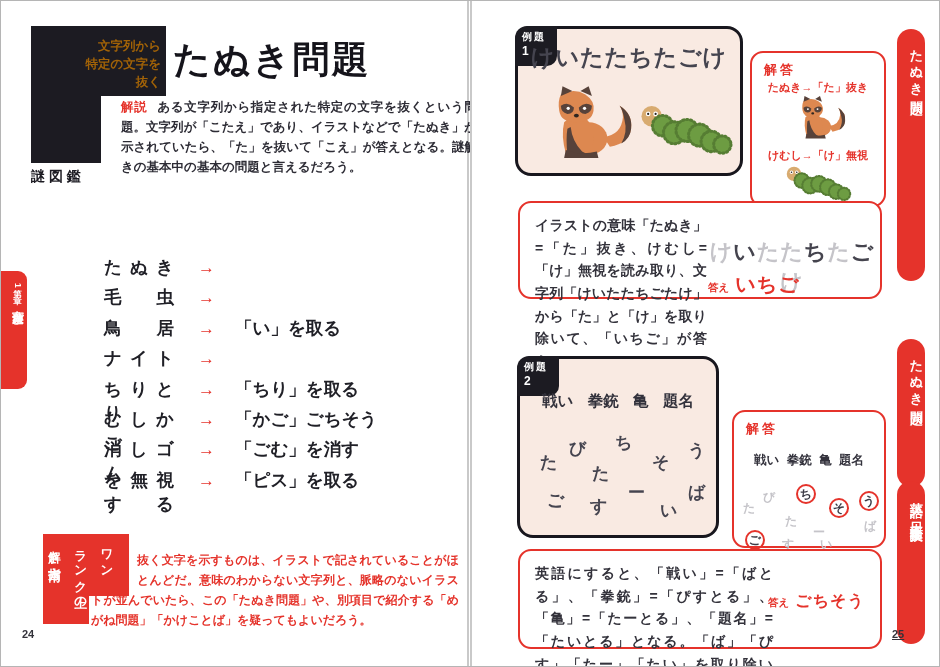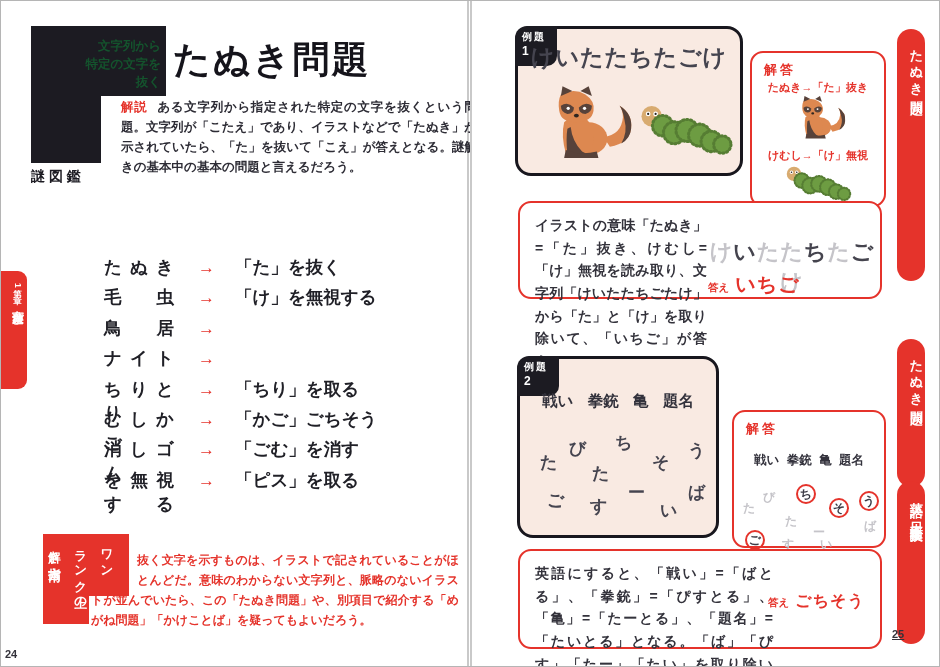--- a/index.html
+++ b/index.html
@@ -20,41 +20,41 @@
 
   
   .chapter-tab{left:0;top:270px;width:26px;height:118px;background:var(--red);border-radius:0 9px 9px 0;
     writing-mode:vertical-rl;color:#fff;font-weight:bold;text-align:left;padding-top:11px;padding-left:6px;}
   .chapter-tab .ch-small{font-size:8.5px;letter-spacing:1px;}
   .chapter-tab .ch-big{font-size:11.5px;letter-spacing:2px;margin-top:6px;}
 
   .blk{background:var(--blk);}
   .blk-bar{left:30px;top:25px;width:135px;height:70px;}
   .blk-col{left:30px;top:25px;width:70px;height:137px;}
-  .subtitle{left:60px;top:36px;width:100px;color:#14532d;font-size:12.5px;font-weight:bold;text-align:right;line-height:1.45;}
+  .subtitle{left:60px;top:36px;width:100px;color:#a16207;font-size:12.5px;font-weight:bold;text-align:right;line-height:1.45;}
   .subtitle span{display:block;}
   .series{left:30px;top:167px;width:70px;font-size:14px;font-weight:bold;color:var(--blk);white-space:nowrap;}
   .title{left:172px;top:34px;font-size:37px;font-weight:bold;color:#15141b;letter-spacing:2px;white-space:nowrap;}
   .kaisetsu{left:120px;top:96px;width:356px;font-size:12.5px;font-weight:bold;color:var(--ink);line-height:1.6;text-align:justify;}
   .kai-label{color:var(--red);margin-right:10px;}
   .pill{left:25px;top:220px;width:404px;height:20px;border:1.5px solid #2b2a33;border-radius:11px;
     display:flex;align-items:center;justify-content:center;font-size:10.5px;font-weight:bold;color:#2b2a33;letter-spacing:9px;text-indent:9px;}
   .plist{left:103px;top:254px;}
   .prow{display:flex;align-items:baseline;height:30.4px;font-size:17.5px;font-weight:bold;color:#202027;}
   .pword{display:block;width:70px;text-align:justify;text-align-last:justify;}
   .parrow{color:var(--red);margin:0 20px 0 24px;font-size:17px;}
   .hint-rect1{left:42px;top:533px;width:86px;height:62px;background:var(--red);}
   .hint-rect2{left:42px;top:595px;width:46px;height:28px;background:var(--red);}
   .hint-title{left:42px;top:533px;width:86px;height:90px;writing-mode:vertical-rl;color:#fff;font-weight:bold;
     font-size:12.5px;padding:7px 9px;line-height:2.1;letter-spacing:1px;}
   .hint-title span{display:block;}
   .hint-body{left:90px;top:549px;width:368px;font-size:12px;font-weight:bold;color:var(--red);line-height:1.68;text-align:justify;}
   .hint-spacer{float:left;width:46px;height:40px;}
   .pagenum{font-size:11px;font-weight:bold;color:#33323a;}
-  .pn-left{left:4px;top:627px;margin-top:20px;}
+  .pn-left{left:21px;top:627px;}
   .pn-right{left:420px;top:627px;text-decoration:underline;}
 
   
   .exbox{background:var(--cream);border:3px solid #18171e;border-radius:16px;}
   .ex1{left:43px;top:25px;width:228px;height:150px;}
   .ex2{left:45px;top:355px;width:202px;height:182px;}
   .exlabel{position:absolute;left:-3px;top:-3px;width:42px;height:40px;background:var(--blk);color:#fff;
     border-radius:12px 0 10px 0;padding:5px 0 0 7px;line-height:1.25;}
   .exlabel .l1{display:block;font-size:10px;font-weight:bold;letter-spacing:2px;}
   .exlabel .l2{display:block;font-size:12px;font-weight:bold;}
@@ -156,30 +156,29 @@
     <div class="abs series">謎 図 鑑</div>
     <div class="abs title">たぬき問題</div>
 
     <p class="abs kaisetsu"><span class="kai-label">解説</span><span>ある文字列から指定された特定の文字を抜くという問題。文字列が「こたえ」であり、イラストなどで「たぬき」が示されていたら、「た」を抜いて「こえ」が答えとなる。謎解きの基本中の基本の問題と言えるだろう。</span></p>
 
 
     <div class="abs plist" id="pattern-list">
         <div class="prow">
           <span class="pword">たぬき</span>
           <span class="parrow">→</span>
-          <span class="prule">「た」を抜く</span>
         </div>
         <div class="prow">
           <span class="pword">毛虫</span>
           <span class="parrow">→</span>
-          <span class="prule">「け」を無視する</span>
         </div>
         <div class="prow">
           <span class="pword">鳥居</span>
           <span class="parrow">→</span>
+          <span class="prule">「い」を取る</span>
         </div>
         <div class="prow">
           <span class="pword">ナイト</span>
           <span class="parrow">→</span>
         </div>
         <div class="prow">
           <span class="pword">ちりとり</span>
           <span class="parrow">→</span>
           <span class="prule">「ちり」を取る</span>
         </div>

